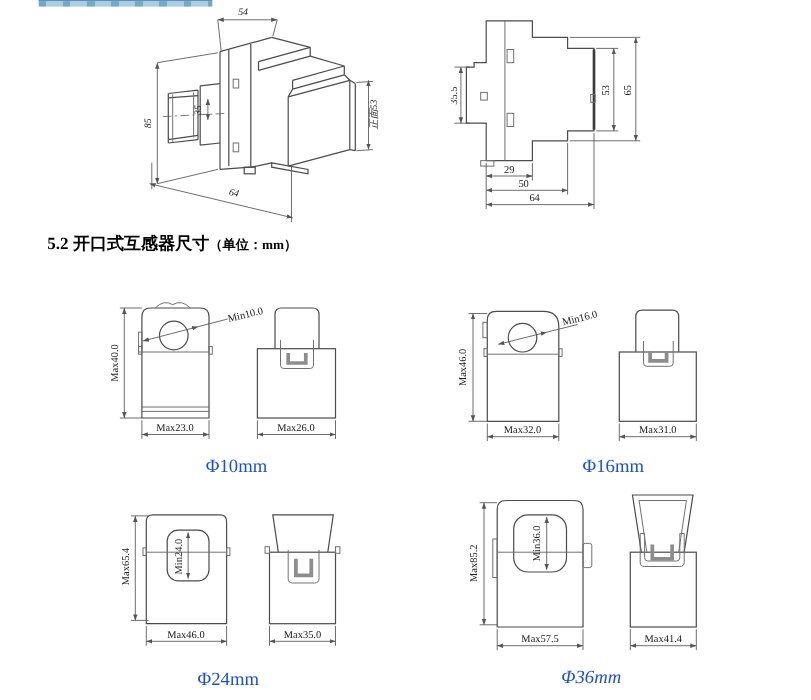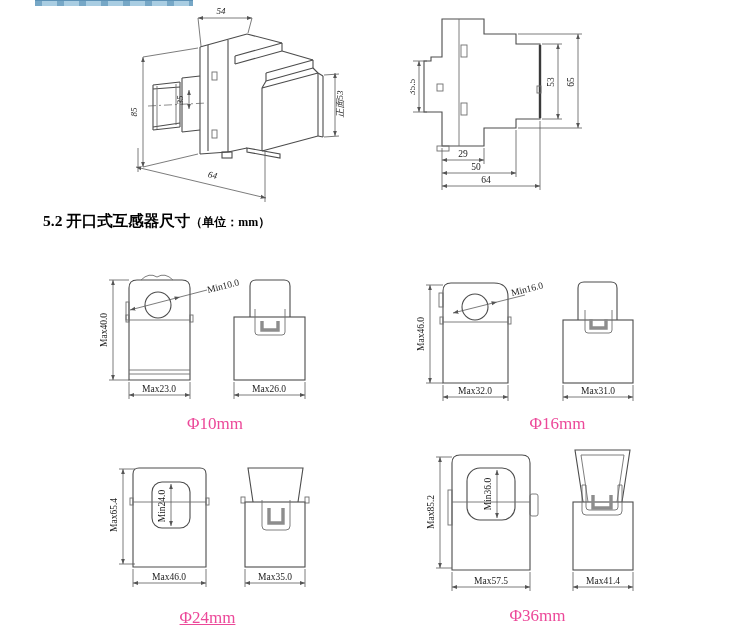--- a/index.html
+++ b/index.html
@@ -12,21 +12,21 @@
          border-top:1px solid #5d92b6;}
   
   .ol{stroke:#4c4c4c;stroke-width:1.1;fill:none;}
   .ol2{stroke:#6f6f6f;stroke-width:.9;fill:none;}
   .dim{stroke:#5a5a5a;stroke-width:.8;fill:none;}
   .cl{stroke:#5a5a5a;stroke-width:.7;fill:none;stroke-dasharray:8 3 2 3;}
   .thk{stroke:#3a3a3a;stroke-width:2.4;fill:none;}
   .gr{stroke:#8d8d8d;stroke-width:3.4;fill:none;}
   text.d{font:9.5px "Liberation Serif",serif;fill:#222;}
   text.di{font:italic 9px "Liberation Serif",serif;fill:#222;}
-  .caption{font:17px "Liberation Serif",serif;color:#ec4899;text-align:center;}
+  .caption{font:17px "Liberation Serif",serif;color:#1d4ed8;text-align:center;}
   #heading{left:27px;top:211px;font:bold 15.5px "Liberation Serif",serif;color:#000;white-space:nowrap;margin-left:16px;}
   #heading .unit{font-size:12px;font-weight:bold;}
 </style>
 </head>
 <body>
 
 <div id="page">
 
   <div id="strip" class="abs"></div>
 
@@ -275,21 +275,21 @@
       <line class="dim" x1="38" y1="117" x2="38" y2="135"></line>
       <line class="dim" x1="111" y1="117" x2="111" y2="135"></line>
       <line class="dim" x1="38" y1="131" x2="111" y2="131" marker-start="url(#m5)" marker-end="url(#m5)"></line>
       <text class="d" x="74" y="128" text-anchor="middle">Max46.0</text>
       <line class="dim" x1="150" y1="117" x2="150" y2="135"></line>
       <line class="dim" x1="210" y1="117" x2="210" y2="135"></line>
       <line class="dim" x1="150" y1="131" x2="210" y2="131" marker-start="url(#m5)" marker-end="url(#m5)"></line>
       <text class="d" x="180" y="128" text-anchor="middle">Max35.0</text>
     </g>
   </svg>
-  <div class="abs caption" style="left:95px;top:608px;width:225px;text-decoration:underline;">Φ24mm</div>
+  <div class="abs caption" style="left:95px;top:608px;width:225px;">Φ24mm</div>
 
   <svg class="abs" style="left:425px;top:442px;" width="245" height="165" viewBox="0 0 245 165">
     <defs>
       <marker id="m6" viewBox="0 0 10 10" refX="8.5" refY="5" markerWidth="8" markerHeight="8" orient="auto-start-reverse">
         <path d="M0,1.8 L8.5,5 L0,8.2 Z" fill="#555"></path>
       </marker>
     </defs>
     <g>
       <path class="ol" d="M27,21 Q27,13 35,13 L97,13 Q105,13 105,21 L105,128 L27,128 Z"></path>
       <rect class="ol" x="42" y="26" width="48" height="52" rx="13"></rect>
@@ -317,15 +317,15 @@
       <line class="dim" x1="27" y1="130" x2="27" y2="149"></line>
       <line class="dim" x1="105" y1="130" x2="105" y2="149"></line>
       <line class="dim" x1="27" y1="145" x2="105" y2="145" marker-start="url(#m6)" marker-end="url(#m6)"></line>
       <text class="d" x="66" y="142" text-anchor="middle">Max57.5</text>
       <line class="dim" x1="148" y1="130" x2="148" y2="149"></line>
       <line class="dim" x1="208" y1="130" x2="208" y2="149"></line>
       <line class="dim" x1="148" y1="145" x2="208" y2="145" marker-start="url(#m6)" marker-end="url(#m6)"></line>
       <text class="d" x="178" y="142" text-anchor="middle">Max41.4</text>
     </g>
   </svg>
-  <div class="abs caption" style="left:425px;top:606px;width:225px;">Φ36mm</div>
+  <div class="abs caption" style="left:425px;top:606px;width:225px;font-style:italic;">Φ36mm</div>
 
 </div>
 
 </body></html>

